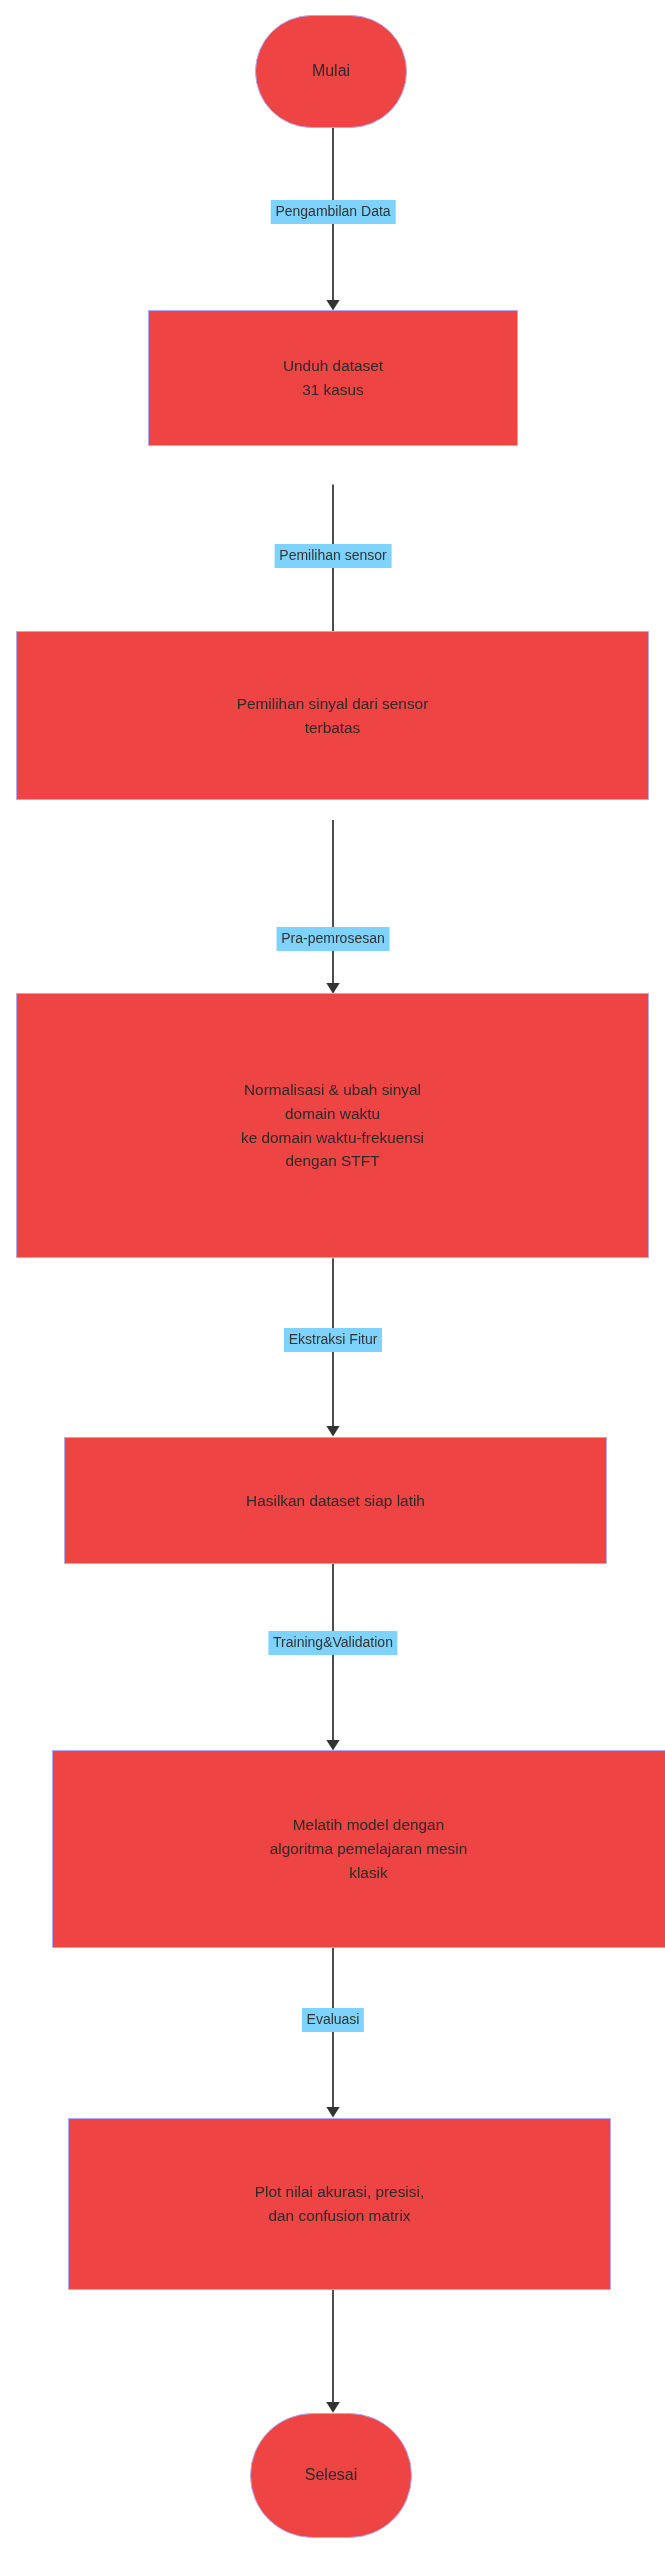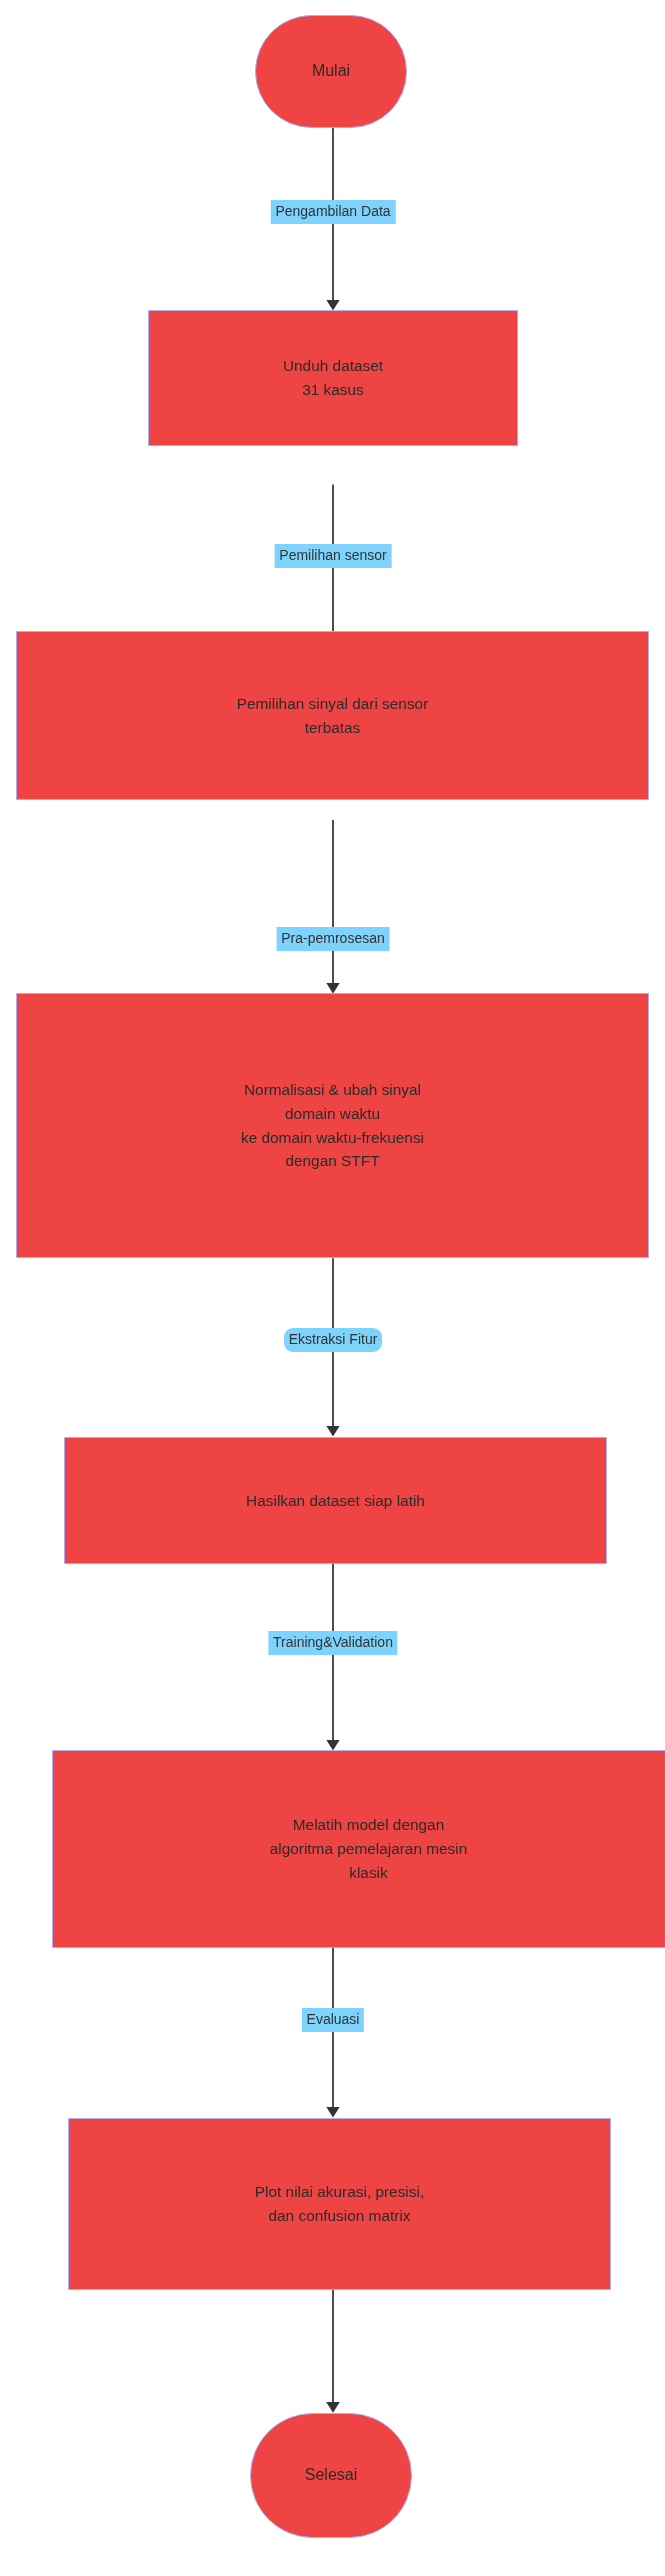--- a/index.html
+++ b/index.html
@@ -142,20 +142,20 @@
   <div class="node terminator fs-24" style="left:250px; top:2413px; width:162px; height:125px;">
     <span class="node-label">Selesai</span>
   </div>
 
   <div class="edge-label" style="left:333px; top:200px;">Pengambilan Data</div>
 
   <div class="edge-label" style="left:333px; top:544px;">Pemilihan sensor</div>
 
   <div class="edge-label" style="left:333px; top:885px;margin-top:42px;">Pra-pemrosesan</div>
 
-  <div class="edge-label" style="left:333px; top:1328px;border-radius:9px;">Ekstraksi Fitur</div>
+  <div class="edge-label" style="left:333px; top:1328px;">Ekstraksi Fitur</div>
 
   <div class="edge-label" style="left:333px; top:1631px;">Training&amp;Validation</div>
 
   <div class="edge-label" style="left:333px; top:2008px;">Evaluasi</div>
 
 </div>
 
 
 </body></html>

